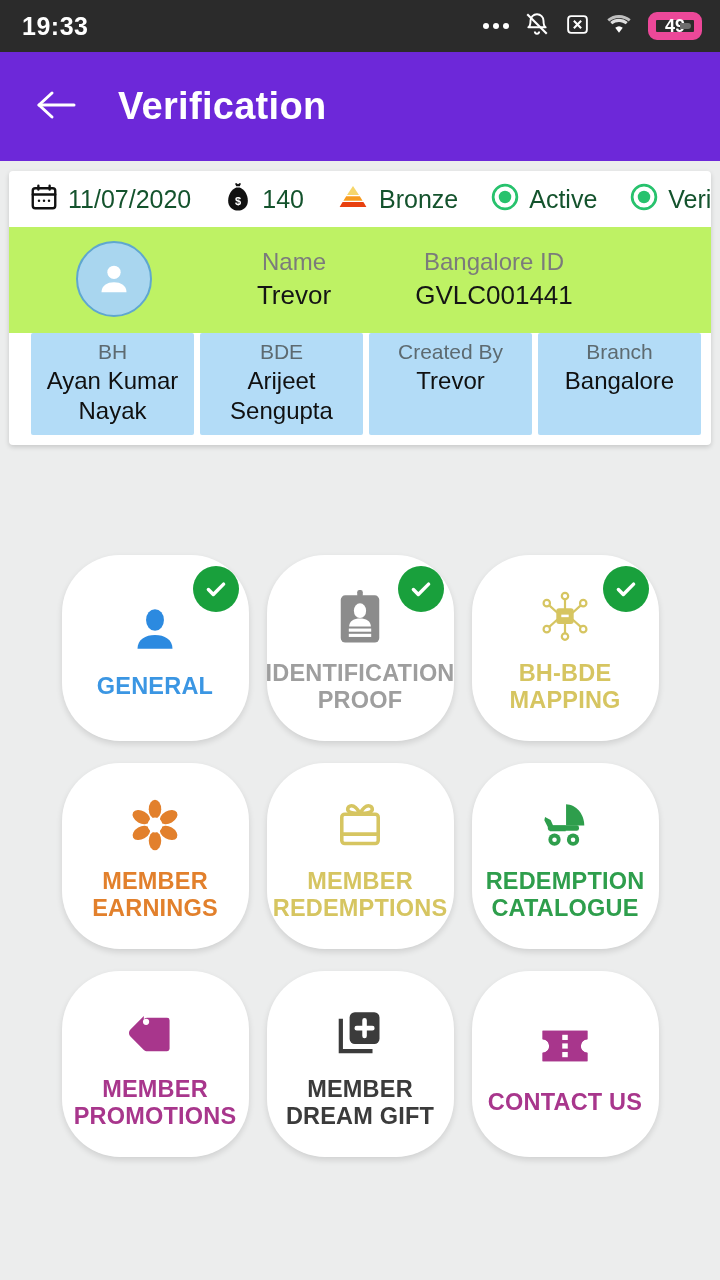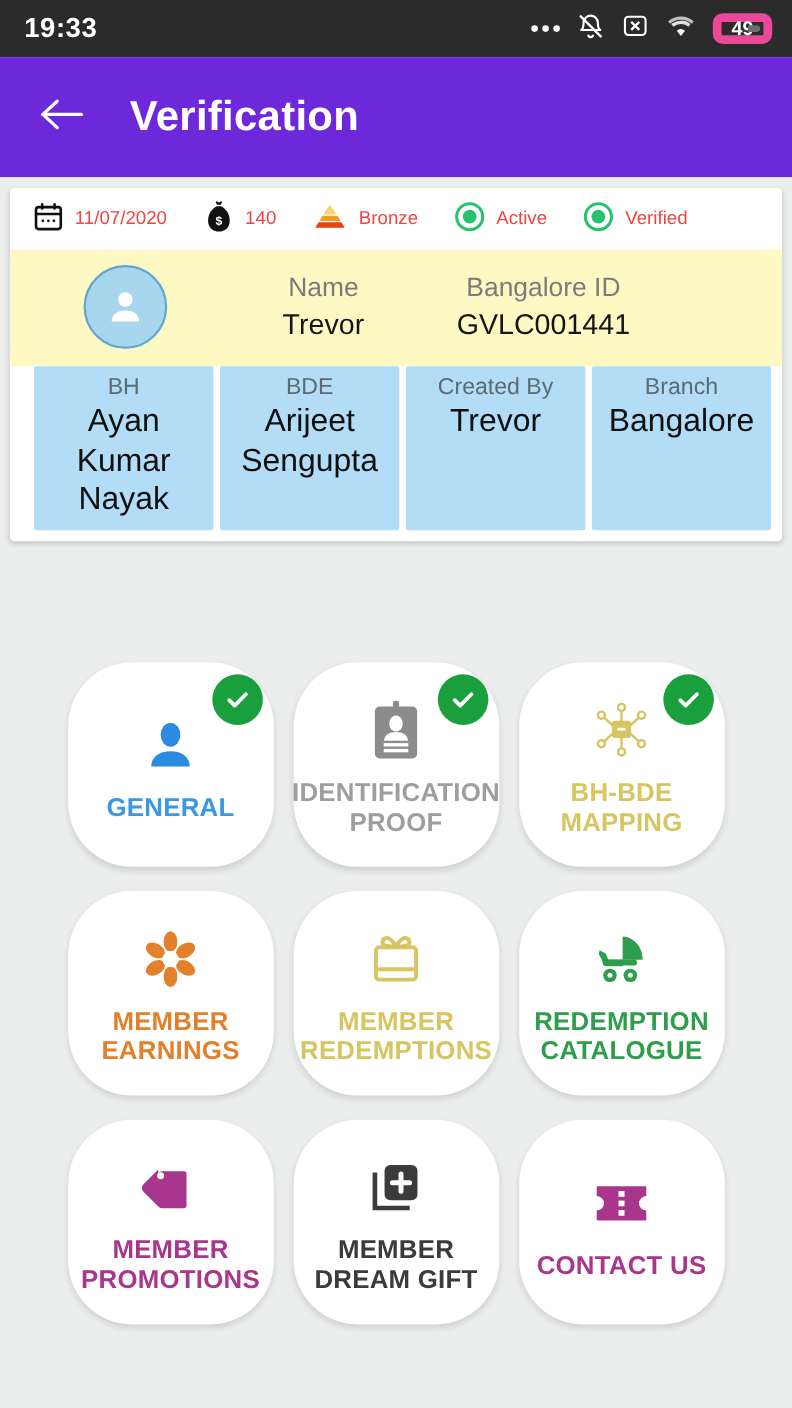--- a/index.html
+++ b/index.html
@@ -40,45 +40,45 @@
   .info-card {
     margin: 10px 9px 0 9px; background: #ffffff; border-radius: 4px;
     box-shadow: 0 2px 5px rgba(0,0,0,.16);
     overflow: hidden;
   }
   .summary-row {
     display: flex; align-items: center; height: 56px; padding: 0 20px; gap: 6px;
   }
   .sum-item { display: flex; align-items: center; gap: 9px; }
   .sum-item + .sum-item { margin-left: 26px; }
-  .sum-text { font-size: 17px; color: #ef4444; }
+  .sum-text { font-size: 25px; color: #14532d; }
 
   .profile-row {
-    display: flex; align-items: center; background: #fef9c3; padding: 14px 0 16px 0;
+    display: flex; align-items: center; background: #bef264; padding: 14px 0 16px 0;
   }
   .avatar-wrap { width: 210px; display: flex; justify-content: center; }
   .avatar {
     width: 76px; height: 76px; border-radius: 50%;
     background: #a9d6ef; border: 2px solid #5fa7cf;
     display: flex; align-items: center; justify-content: center;
   }
   .field-col { flex: 0 0 auto; text-align: center; }
   .field-col.name { width: 150px; }
   .field-col.mid { width: 250px; }
   .field-label { font-size: 24px; color: #7b7b7b; margin-bottom: 4px; }
   .field-value { font-size: 26px; color: #151515; }
 
   .chips-row { display: flex; gap: 6px; padding: 0 10px 10px 10px; margin-left: 12px; }
   .chip {
     flex: 1; background: #b3dcf7; border-radius: 2px;
     padding: 6px 4px 10px 4px; text-align: center; min-height: 100px;
     display: flex; flex-direction: column; justify-content: flex-start;
   }
   .chip-label { font-size: 21px; color: #5d6a70; line-height: 1.25; }
-  .chip-value { font-size: 29px; color: #101010; line-height: 1.22; margin-top: 1px; }
+  .chip-value { font-size: 24px; color: #101010; line-height: 1.22; margin-top: 1px; }
 
   
   .grid {
     margin-top: 110px;
     display: grid;
     grid-template-columns: repeat(3, 187px);
     justify-content: center;
     column-gap: 18px;
     row-gap: 22px;
   }

